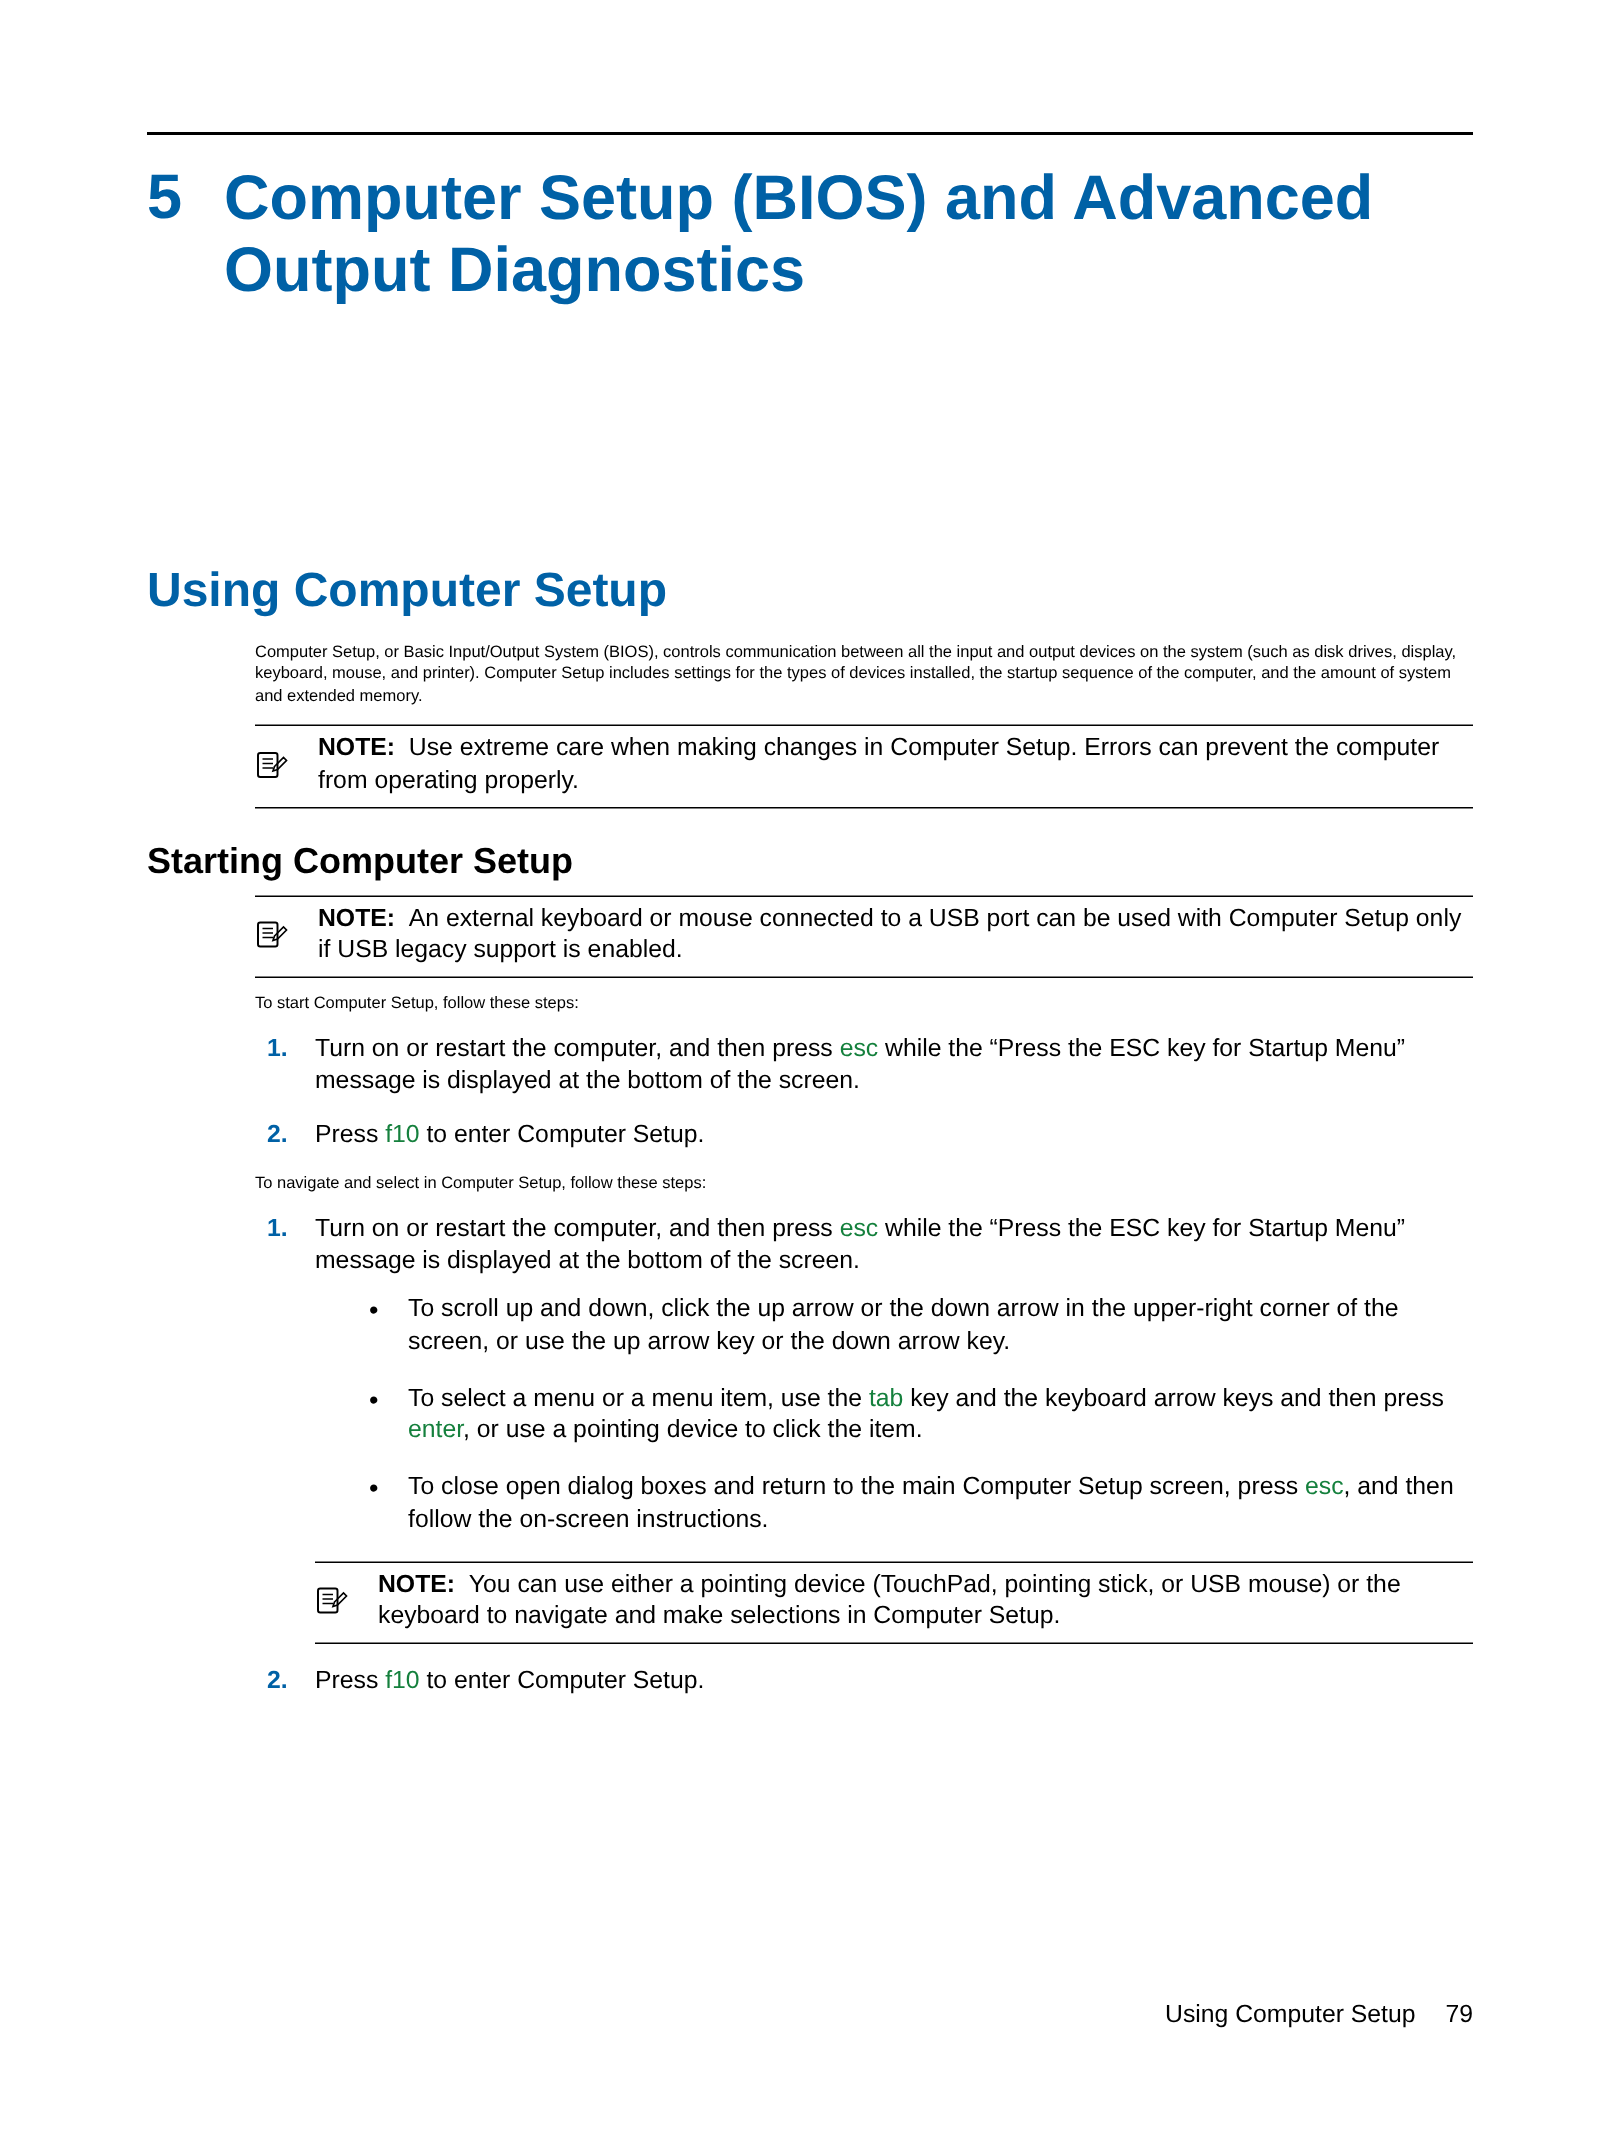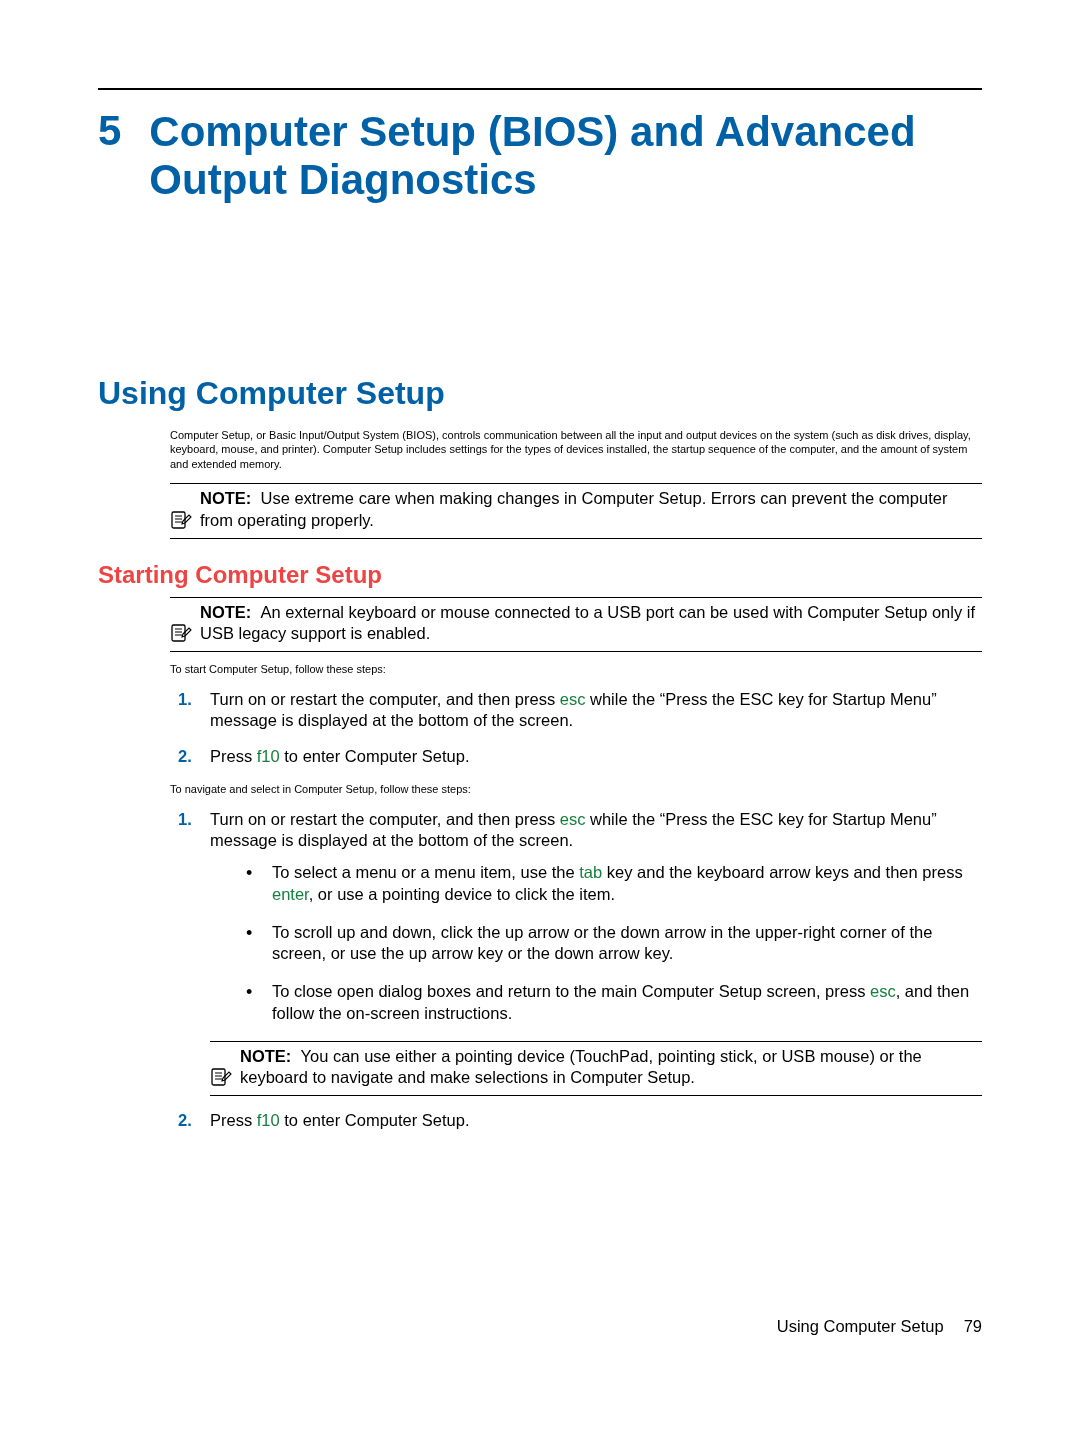--- a/index.html
+++ b/index.html
@@ -39,41 +39,41 @@
     font-weight: 700;
     line-height: 1.15;
   }
   .h1 {
     color: #0061a6;
     font-size: 32px;
     font-weight: 700;
     margin: 0 0 16px 0;
   }
   .h2 {
-    color: #ef4444;
+    color: #000000;
     font-size: 24px;
     font-weight: 700;
     margin: 22px 0 8px 0;
   }
   .indent-body {
     padding-left: 72px;
   }
   .para {
     font-size: 11px;
     line-height: 1.32;
     margin: 0 0 12px 0;
   }
   .note-box {
     border-top: 1px solid #000;
     border-bottom: 1px solid #000;
     padding: 4px 0 6px 0;
     margin: 6px 0 10px 0;
     display: flex;
-    align-items: flex-end;
-    gap: 8px;
+    align-items: center;
+    gap: 20px;
   }
   .note-icon {
     flex: 0 0 auto;
     margin-top: 2px;
   }
   .note-icon svg { display: block; }
   .note-text {
     font-size: 16.5px;
     line-height: 1.32;
   }
@@ -115,21 +115,21 @@
   ul.bullets > li::before {
     content: "\2022";
     position: absolute;
     left: -22px;
     top: 0;
     font-size: 18px;
   }
   .key { color: #15803d; }
   .footer {
     position: absolute;
-    bottom: 101px;
+    bottom: 84px;
     right: 98px;
     font-size: 16.5px;
   }
   .footer-num { margin-left: 20px; }
 </style>
 </head>
 <body>
 
 <div class="page">
   <hr class="hr-top">
@@ -193,24 +193,24 @@
 
   <div class="indent-body">
     <p class="para">To navigate and select in Computer Setup, follow these steps:</p>
 
     <ol class="numlist">
       <li>
         <span>Turn on or restart the computer, and then press </span><span class="key">esc</span><span> while the “Press the ESC key for Startup Menu” message is displayed at the bottom of the screen.</span>
 
         <ul class="bullets">
           <li>
-            <span>To select a menu or a menu item, use the </span><span class="key">tab</span><span> key and the keyboard arrow keys and then press </span><span class="key">enter</span><span>, or use a pointing device to click the item.</span>
+            <span>To scroll up and down, click the up arrow or the down arrow in the upper-right corner of the screen, or use the up arrow key or the down arrow key.</span>
           </li>
           <li>
-            <span>To scroll up and down, click the up arrow or the down arrow in the upper-right corner of the screen, or use the up arrow key or the down arrow key.</span>
+            <span>To select a menu or a menu item, use the </span><span class="key">tab</span><span> key and the keyboard arrow keys and then press </span><span class="key">enter</span><span>, or use a pointing device to click the item.</span>
           </li>
           <li>
             <span>To close open dialog boxes and return to the main Computer Setup screen, press </span><span class="key">esc</span><span>, and then follow the on-screen instructions.</span>
           </li>
         </ul>
 
         <div class="note-box" style="margin-left:0;margin-top:11px;">
           <span class="note-icon">
             <svg width="22" height="22" viewBox="0 0 22 22">
               <rect x="2" y="2" width="13" height="16" rx="1.5" fill="none" stroke="#000" stroke-width="1.3"></rect>

